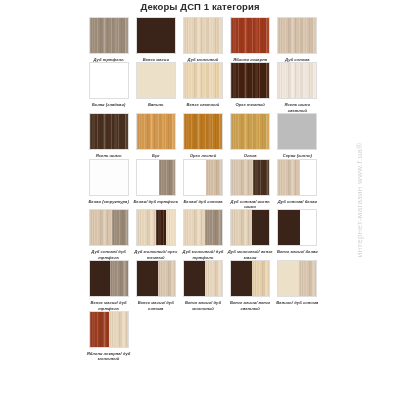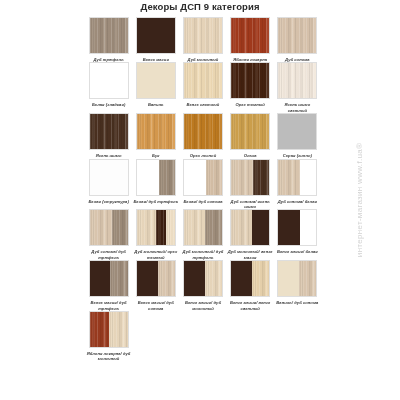--- a/index.html
+++ b/index.html
@@ -121,21 +121,21 @@
     font-size: 8px;
     color: #d2d2d2;
     letter-spacing: 0.3px;
     white-space: nowrap;
     pointer-events: none;
   }
 </style>
 </head>
 <body>
 
-<div id="page-title">Декоры ДСП 9 категория</div>
+<div id="page-title">Декоры ДСП 1 категория</div>
 
 <div id="swatch-grid">
     <div class="grid-row">
       <div class="swatch-cell">
         <div class="swatch-chip">
           <div class="chip-panel grain" style="background: rgb(160, 142, 124); width: 100%;"></div>
         </div>
         <div class="swatch-label">Дуб трюфель</div>
       </div>
       <div class="swatch-cell">

